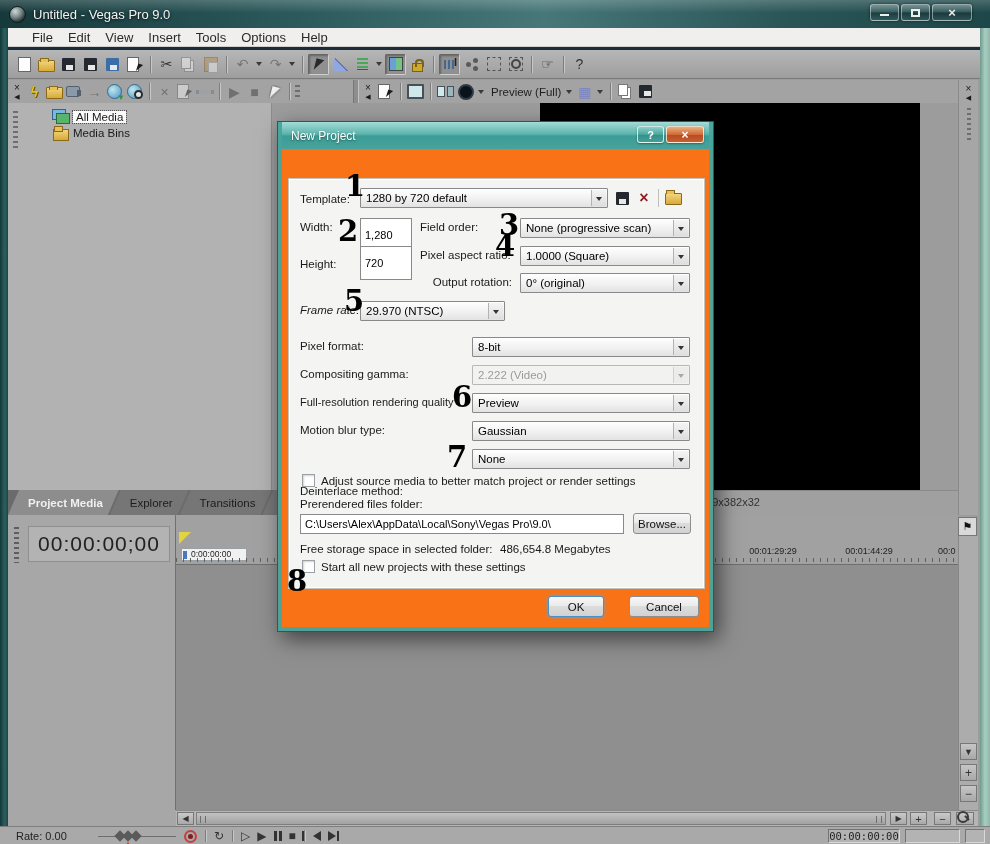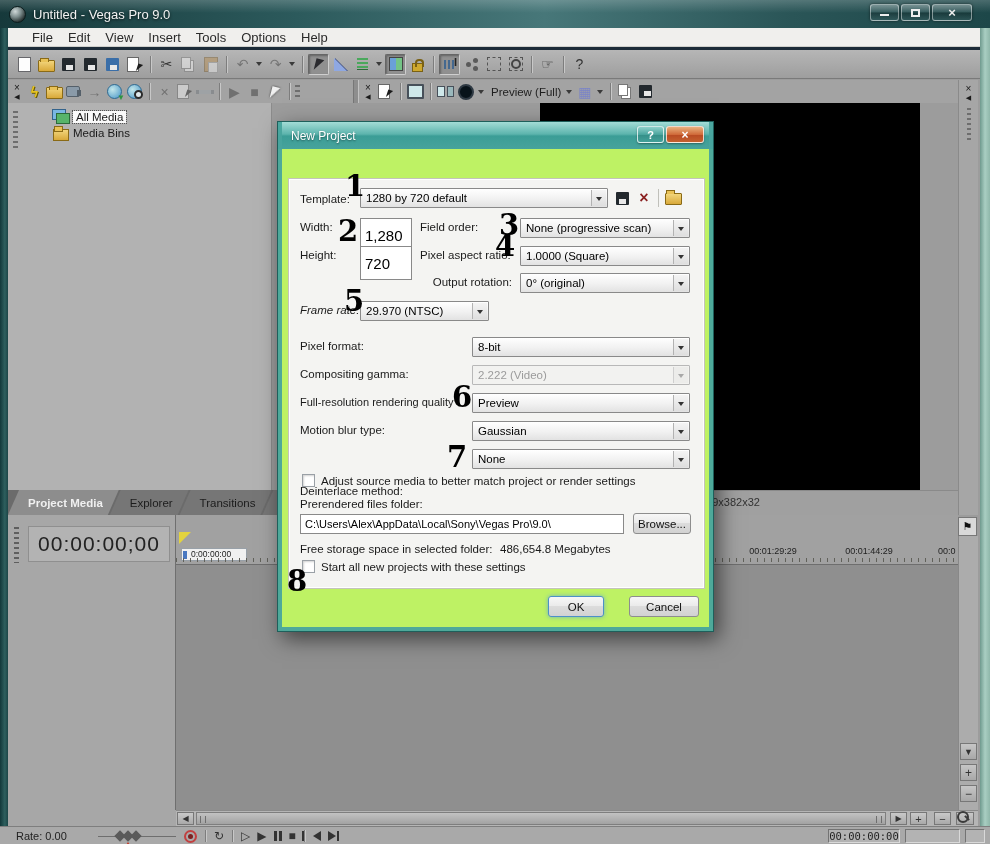--- a/index.html
+++ b/index.html
@@ -201,21 +201,21 @@
   .t-pause { display:flex; gap:2px; } .t-pause i { width:3px; height:10px; background:#333; }
   .t-prev, .t-next { position:relative; width:0; height:0; border-top:5px solid transparent; border-bottom:5px solid transparent; }
   .t-prev { border-right:8px solid #333; } .t-prev::before { content:""; position:absolute; left:-11px; top:-5px; width:2px; height:10px; background:#333; }
   .t-next { border-left:8px solid #333; } .t-next::before { content:""; position:absolute; left:1px; top:-5px; width:2px; height:10px; background:#333; }
   .tcbox { position:absolute; top:2px; height:14px; background:#b3b3b3; border:1px solid;
     border-color:#737373 #d9d9d9 #d9d9d9 #737373; font-size:10.5px; color:#222;
     display:flex; align-items:center; justify-content:center; font-family:"DejaVu Sans Mono",monospace; }
   #tc1 { left:828px; width:72px; } #tc2 { left:905px; width:55px; } #tc3 { left:965px; width:20px; }
 
   
-  #dlg { position:absolute; left:277px; top:121px; width:437px; height:511px; background:#bef264;
+  #dlg { position:absolute; left:277px; top:121px; width:437px; height:511px; background:#f97316;
     border:1px solid #1e5f5b; box-shadow:5px 7px 20px rgba(0,0,0,.55); z-index:10; }
   #dlg::after { content:""; position:absolute; inset:0; border:4px solid rgba(72,164,157,.95); border-top:none; pointer-events:none; }
   #dlg-title { position:absolute; left:0; top:0; right:0; height:27px;
     background:linear-gradient(180deg,#a3dcd6 0%,#5cb4ad 45%,#3b9d96 52%,#47a39c 100%); }
   #dlg-title-text { position:absolute; left:13px; top:7px; font-size:12px; color:#fff; text-shadow:0 1px 2px rgba(0,0,0,.45); }
   .dbtn { position:absolute; top:4px; height:17px; border:1px solid rgba(255,255,255,.75); border-radius:3px;
     display:flex; align-items:center; justify-content:center; color:#fff; font-weight:bold;
     box-shadow:0 1px 2px rgba(0,0,0,.35); }
   #dlg-help { right:49px; width:27px; font-size:11px;
     background:linear-gradient(180deg,#8ed0ca,#4aa59e 50%,#358f88 52%,#42a099); }
@@ -235,42 +235,42 @@
     background:linear-gradient(180deg,#fff,#f1f1f1 55%,#e2e2e2); font-size:11.5px; color:#000; }
   .combo .ctext { position:absolute; left:5px; top:3px; white-space:nowrap; overflow:hidden; right:18px; }
   .combo .cbtn { position:absolute; right:1px; top:1px; bottom:1px; width:15px;
     background:linear-gradient(180deg,#f4f4f4,#dedede); border-left:1px solid #b2b2b2; }
   .combo .cbtn::after { content:""; position:absolute; left:4px; top:7px; width:0; height:0;
     border-left:3.5px solid transparent; border-right:3.5px solid transparent; border-top:4px solid #333; }
   .combo.disabled { border-color:#b8b8b8; background:#f2f2f0; }
   .combo.disabled .ctext { color:#9b9b9b; }
   .combo.disabled .cbtn { background:#ececea; border-left-color:#cfcfcf; }
   .combo.disabled .cbtn::after { border-top-color:#a8a8a8; }
-  .ti { position:absolute; height:34px; border:1px solid #898989; background:#fff; font-size:15px; color:#000;
+  .ti { position:absolute; height:34px; border:1px solid #898989; background:#fff; font-size:11px; color:#000;
     padding:0 4px; font-family:inherit; }
   .cb { position:absolute; width:13px; height:13px; background:#fff; border:1px solid #9aa0a6;
     box-shadow:inset 1px 1px 2px rgba(0,0,0,.18); }
   .dlg-icon { position:absolute; width:20px; height:20px; display:flex; align-items:center; justify-content:center; }
   .x-del { font-size:16px; font-weight:bold; color:#8a1f1f; }
   .btn { position:absolute; height:21px; border:1px solid #8e8e8e; border-radius:3px; font-size:11.5px; color:#111;
     background:linear-gradient(180deg,#f7f7f7,#ebebeb 46%,#dcdcdc 50%,#d2d2d2); font-family:inherit;
     display:flex; align-items:center; justify-content:center; }
   .btn.ok { border-color:#4d90c8; box-shadow:0 0 4px rgba(90,160,220,.8); }
 
   
   #r-template-l { left:22px; top:71px; } #r-template-c { left:82px; top:66px; width:248px; }
   #ic-save { left:334px; top:66px; } #ic-del { left:356px; top:66px; }
   #dlg-vsep { position:absolute; left:380px; top:67px; width:1px; height:18px; background:#c0c0ba; }
   #ic-openf { left:385px; top:65px; }
   #r-width-l { left:22px; top:99px; } #r-width-i { left:82px; top:96px; width:52px; }
   #r-forder-l { left:142px; top:99px; } #r-forder-c { left:242px; top:96px; width:170px;padding-left:36px; }
-  #r-height-l { left:22px; top:127px; } #r-height-i { left:82px; top:124px; width:52px; }
+  #r-height-l { left:22px; top:136px; } #r-height-i { left:82px; top:124px; width:52px; }
   #r-paspect-l { left:142px; top:127px; } #r-paspect-c { left:242px; top:124px; width:170px; }
   #r-rot-l { left:100px; top:154px; width:134px; text-align:right; } #r-rot-c { left:242px; top:151px; width:170px; }
-  #r-frate-l { left:22px; top:182px;font-style:italic; } #r-frate-c { left:82px; top:179px; width:129px; }
+  #r-frate-l { left:22px; top:182px;font-style:italic; } #r-frate-c { left:82px; top:179px; width:145px; }
   #r-pfmt-l { left:22px; top:218px; } #r-pfmt-c { left:194px; top:215px; width:218px; }
   #r-gamma-l { left:22px; top:246px; } #r-gamma-c { left:194px; top:243px; width:218px; }
   #r-qual-l { left:22px; top:274px; font-size:11px; } #r-qual-c { left:194px; top:271px; width:218px; }
   #r-blur-l { left:22px; top:302px; } #r-blur-c { left:194px; top:299px; width:218px; }
   #r-deint-l { left:22px; top:330px;margin-top:33px; } #r-deint-c { left:194px; top:327px; width:218px; }
   #cb-adjust { left:24px; top:352px; } #cb-adjust-l { left:43px; top:353px; }
   #r-prer-l { left:22px; top:376px; }
   #r-path-i { left:22px; top:392px; width:324px; height:20px; font-size:11px; }
   #btn-browse { left:355px; top:391px; width:58px; }
   #r-free-l { left:22px; top:421px; } #r-free-v { left:222px; top:421px; }

